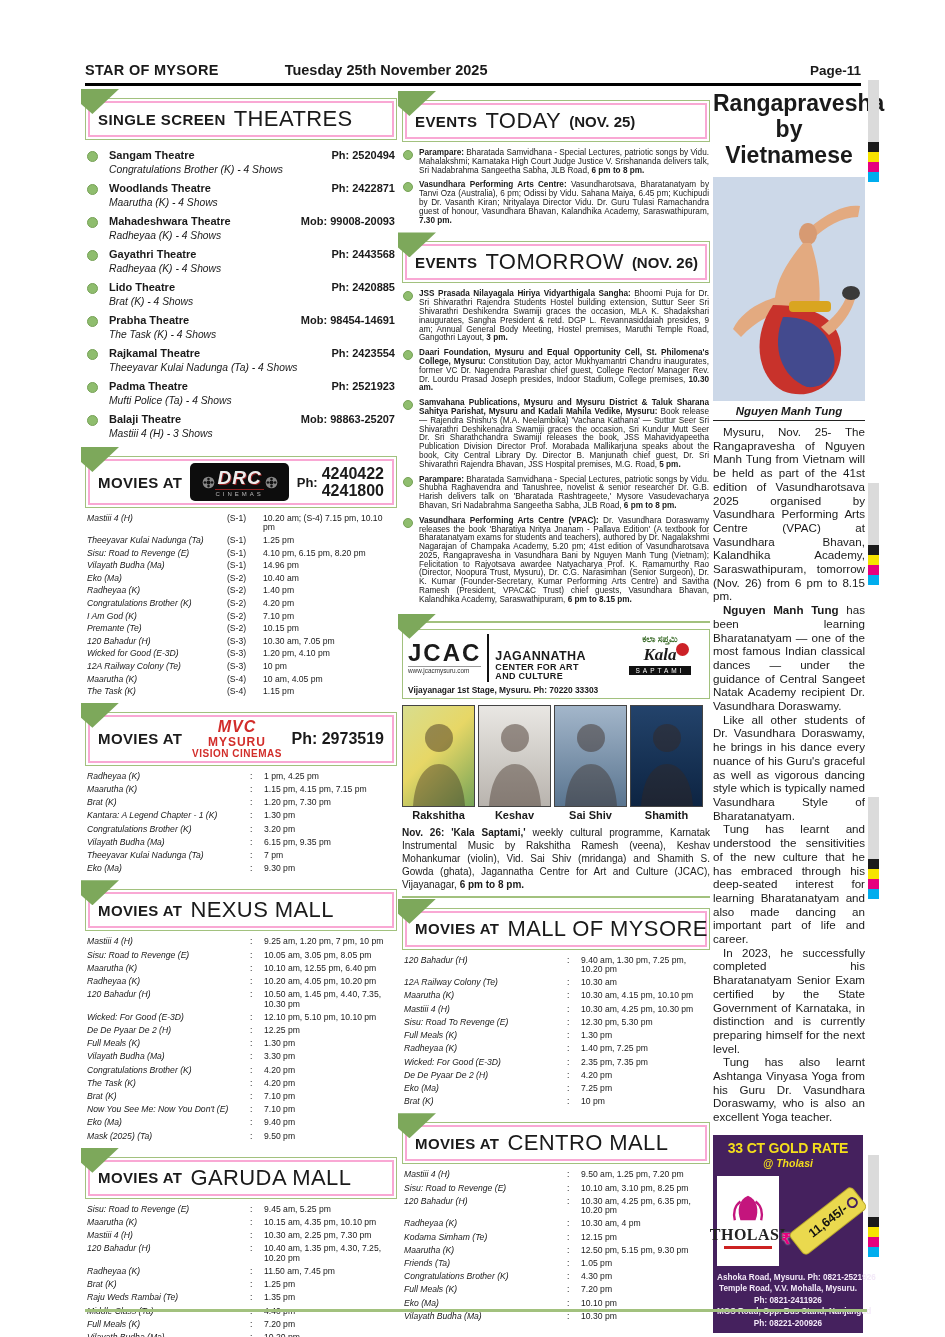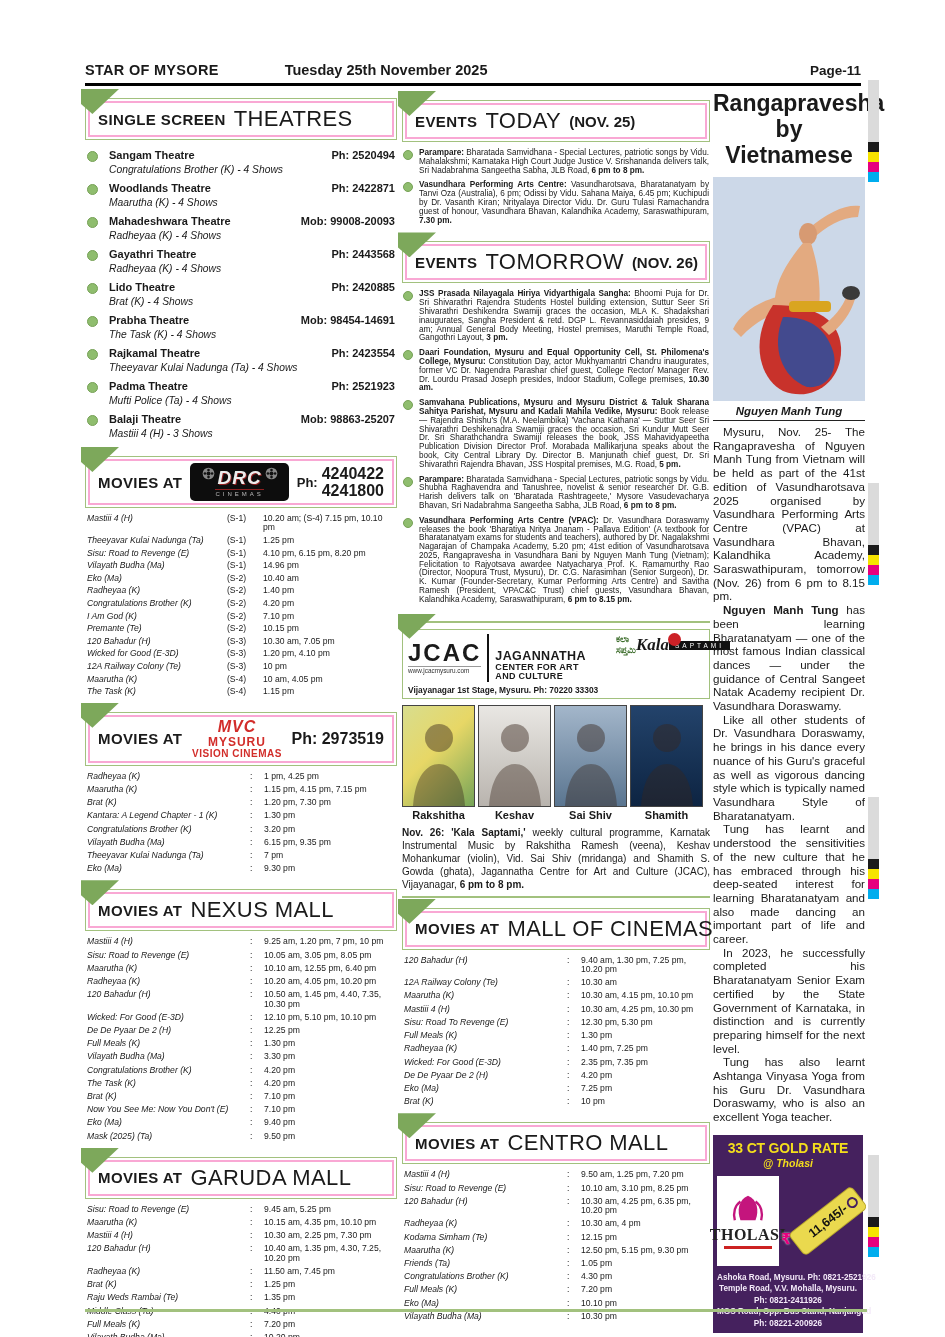--- a/index.html
+++ b/index.html
@@ -34,21 +34,21 @@
   
   .mrows{padding:6px 2px 4px;}
   .mrow{display:grid;grid-template-columns:163px 14px 1fr;font-size:8.6px;line-height:9.4px;margin-bottom:3.8px;}
   .mrow .film{font-style:italic;}
   .mrow .colon::before{content:":";}
   .drc-rows .mrow{grid-template-columns:140px 36px 1fr;margin-bottom:3.2px;}
   
   .head-sb{justify-content:space-between;}
   .drc-logo{width:100px;height:38px;background:#0d0d0d;border-radius:5px;display:flex;flex-direction:column;
             align-items:center;justify-content:center;color:#e8e8e8;}
-  .drc-top{display:flex;align-items:flex-start;gap:3px;}
+  .drc-top{display:flex;align-items:flex-end;gap:3px;}
   .drc-word{font-size:19px;font-weight:bold;font-style:italic;letter-spacing:1px;
             color:#ececec;text-shadow:1px 1px 0 #8d1f1f;}
   .drc-sub{font-size:6px;letter-spacing:3px;color:#bbb;border-top:1px solid #8d1f1f;padding-top:1px;}
   .ph-block{display:flex;align-items:center;gap:4px;}
   .ph-label{font-weight:bold;font-size:13px;}
   .ph-nums{display:flex;flex-direction:column;font-weight:bold;font-size:16px;line-height:17px;}
   .ph-single{font-weight:bold;font-size:16px;white-space:nowrap;}
   .mvc-logo{display:flex;flex-direction:column;align-items:center;color:#d22d2a;line-height:1;}
   .mvc-mono{font-size:16px;font-weight:900;font-style:italic;letter-spacing:1px;}
   .mvc-l1{font-size:12px;font-weight:bold;letter-spacing:1px;margin-top:1px;}
@@ -63,21 +63,21 @@
   .jcac{position:relative;border-top:2px solid #a2c17e;border-bottom:2px solid #a2c17e;padding:6px 0 5px;margin-bottom:10px;}
   .jcac-head{display:flex;align-items:flex-start;gap:6px;border:1.5px solid #a2c17e;padding:4px 5px 3px;}
   .jcac-left{flex:1;}
   .jcac-row{display:flex;align-items:center;gap:6px;}
   .jcac-word{font-size:24px;font-weight:900;letter-spacing:2px;line-height:22px;}
   .jcac-url{display:block;font-size:6.4px;color:#333;border-top:1px solid #999;margin-top:1px;}
   .jcac-name{border-left:2px solid #111;padding-left:6px;display:flex;flex-direction:column;line-height:1.05;}
   .jn1{font-size:12.5px;font-weight:bold;letter-spacing:.4px;margin-top:16px;}
   .jn2{font-size:9px;font-weight:bold;letter-spacing:.3px;}
   .jcac-addr{font-size:8.4px;font-weight:bold;margin-top:3px;}
-  .kala{width:88px;display:flex;align-items:center;}
+  .kala{width:88px;display:flex;flex-direction:column;align-items:center;}
   .kala-kn{font-size:9px;font-weight:bold;color:#3f6f2e;}
   .kala-script{font-family:"Liberation Serif","DejaVu Serif",serif;font-style:italic;font-size:17px;
                font-weight:bold;line-height:20px;position:relative;}
   .kala-dot{position:absolute;right:-12px;top:-2px;width:13px;height:13px;border-radius:50%;background:#cc2127;}
   .kala-bar{background:#111;color:#fff;font-size:6.5px;letter-spacing:3px;padding:1px 6px;margin-top:1px;}
   .jcac-photos{display:flex;gap:3px;margin-top:6px;}
   .jphoto{margin:0;width:73px;display:flex;flex-direction:column;}
   .jimg{height:100px;border:1px solid #444;display:block;}
   .jphoto:nth-of-type(1) .jimg{background:linear-gradient(135deg,#d8dd8e,#e7d766 45%,#76a458);}
   .jphoto:nth-of-type(2) .jimg{background:linear-gradient(180deg,#e9e7e3,#b9b4ae);}
@@ -708,21 +708,21 @@
           </figure>
         </div>
       <p class="jcap"><b>Nov. 26: 'Kala Saptami,'</b><span> weekly cultural programme, Karnatak Instrumental Music by Rakshitha Ramesh (veena), Keshav Mohankumar (violin), Vid. Sai Shiv (mridanga) and Shamith S. Gowda (ghata), Jagannatha Centre for Art and Culture (JCAC), Vijayanagar,</span><b> 6 pm to 8 pm.</b></p>
     </section>
 
     <section class="sec">
       <span class="fold"></span>
       <div class="frame">
           <div class="frame-in">
         <span class="t-bold">MOVIES AT</span>
-        <span class="t-light">MALL OF CINEMAS</span>
+        <span class="t-light">MALL OF MYSORE</span>
       </div>
         </div>
       <div class="mrows">
 
           <div class="mrow">
             <span class="film">120 Bahadur (H)</span>
             <span class="colon"></span>
             <span class="times">9.40 am, 1.30 pm, 7.25 pm, 10.20 pm</span>
           </div>
 

